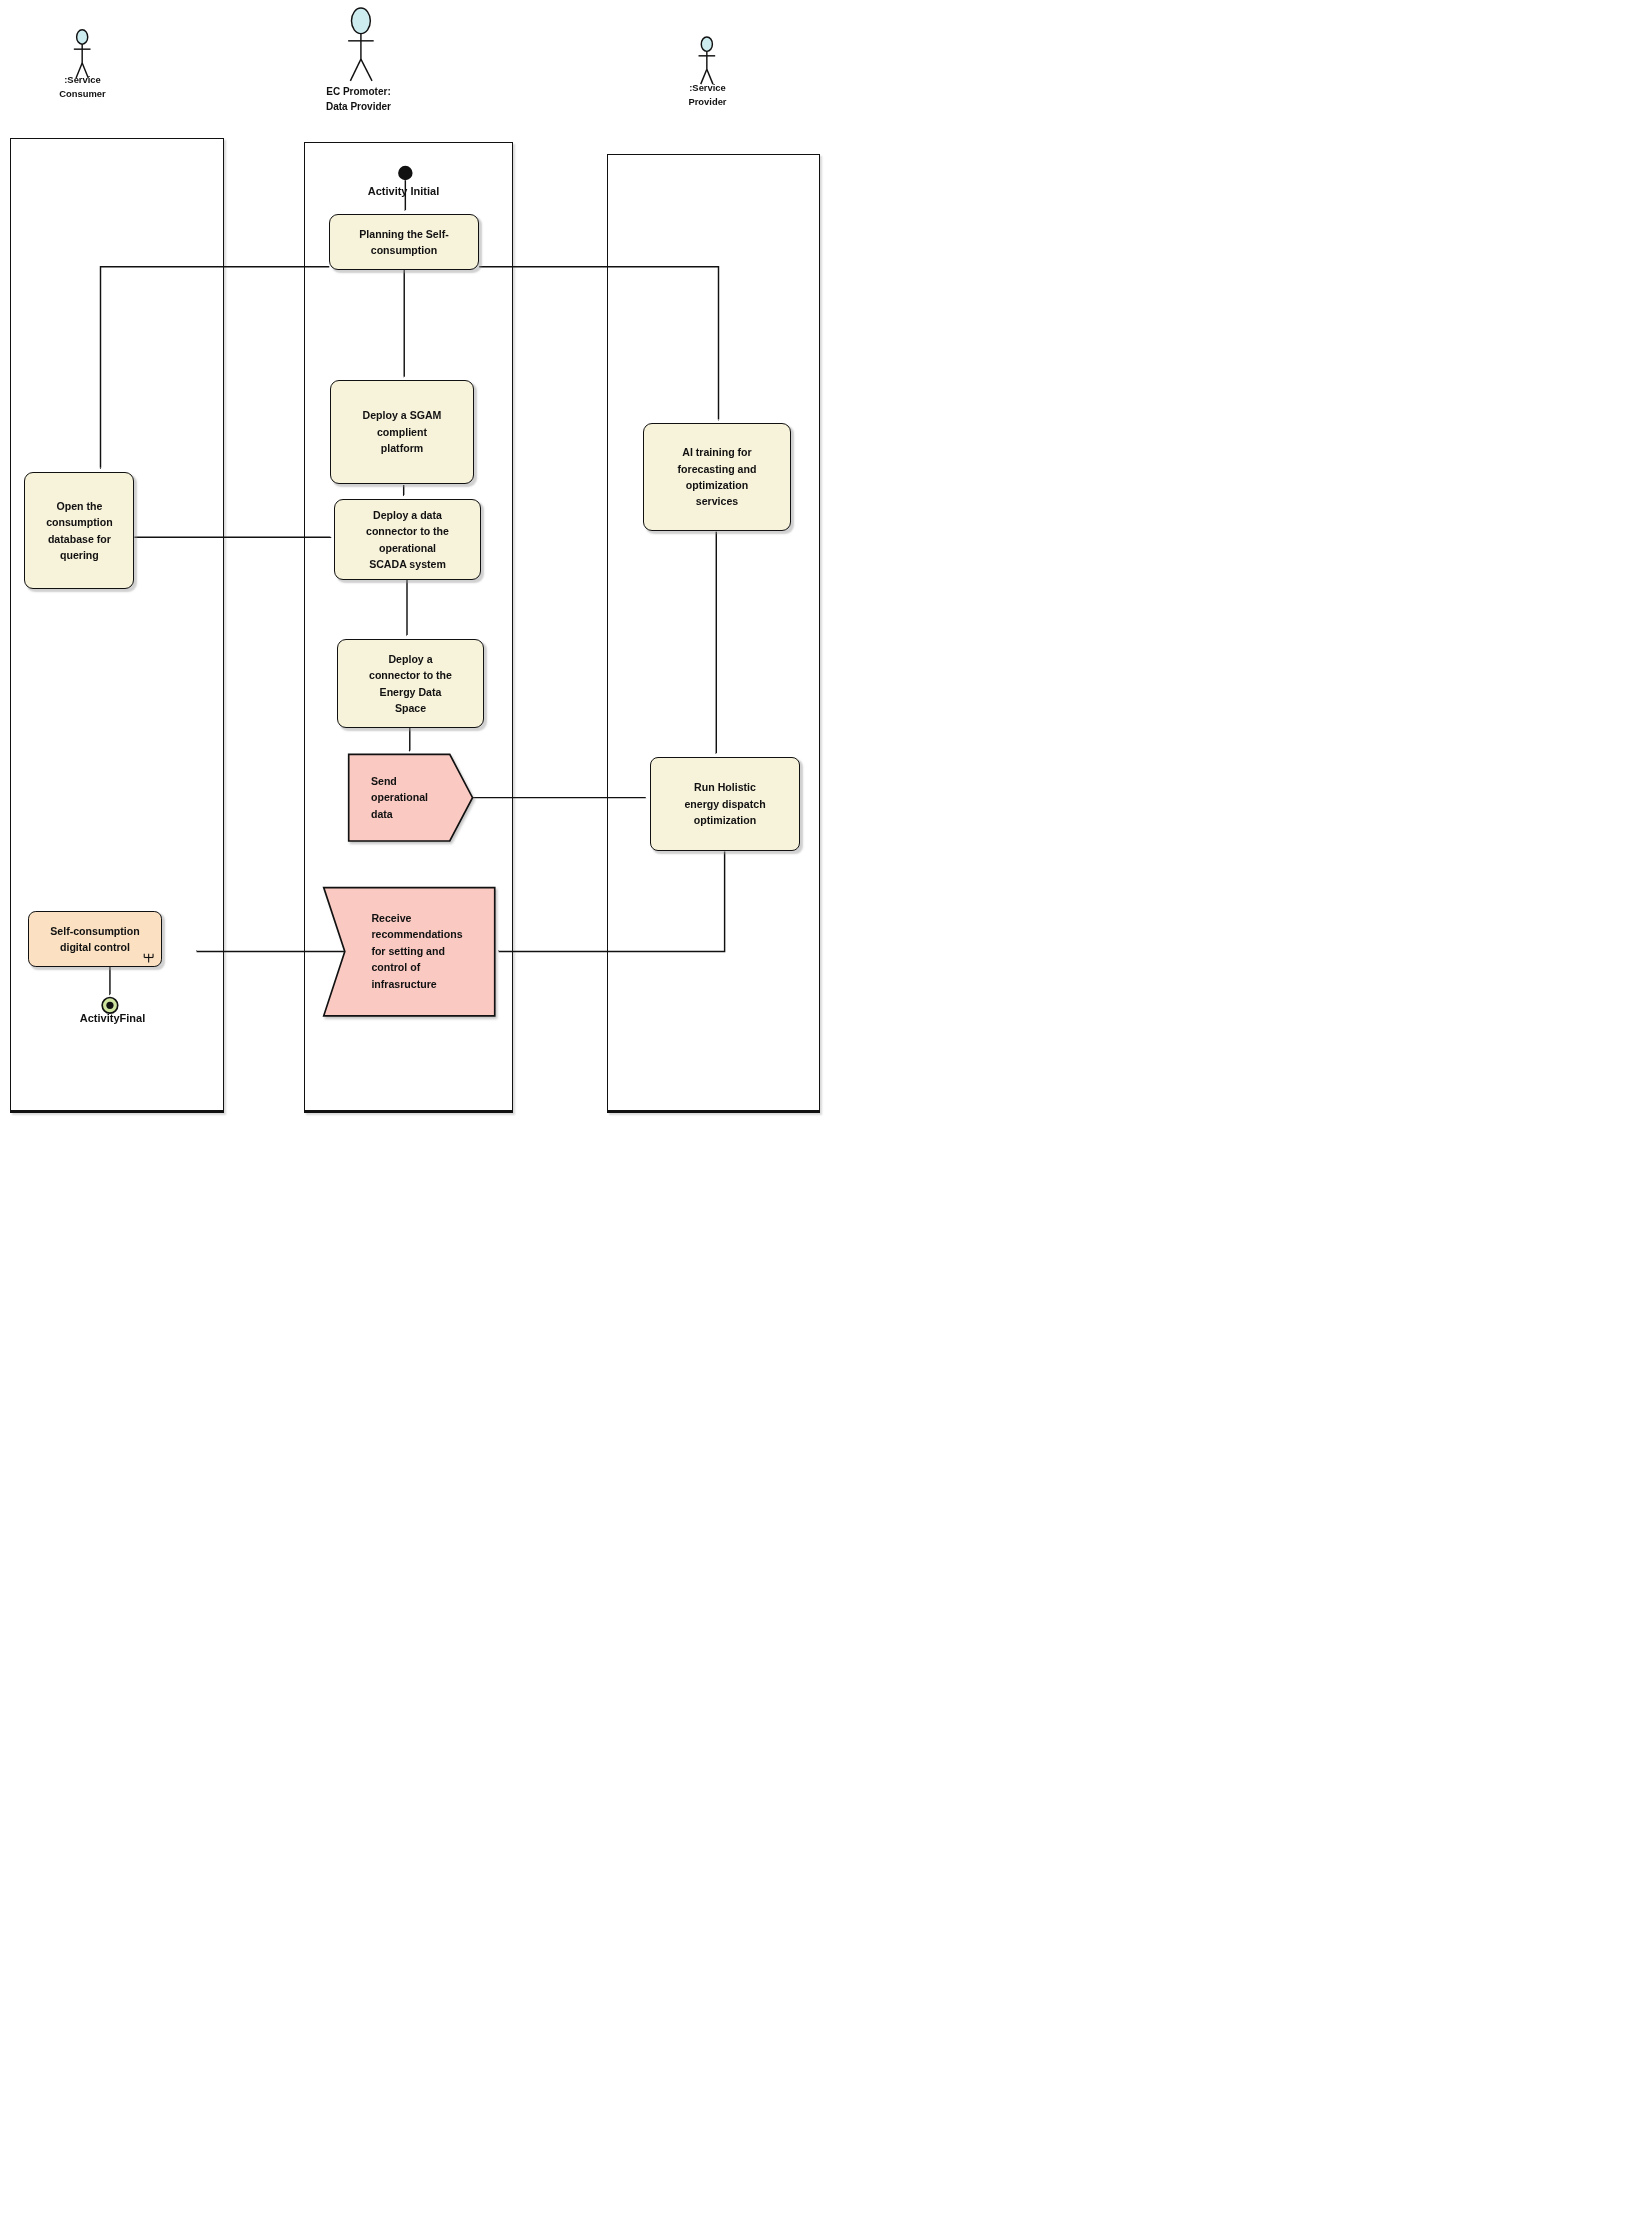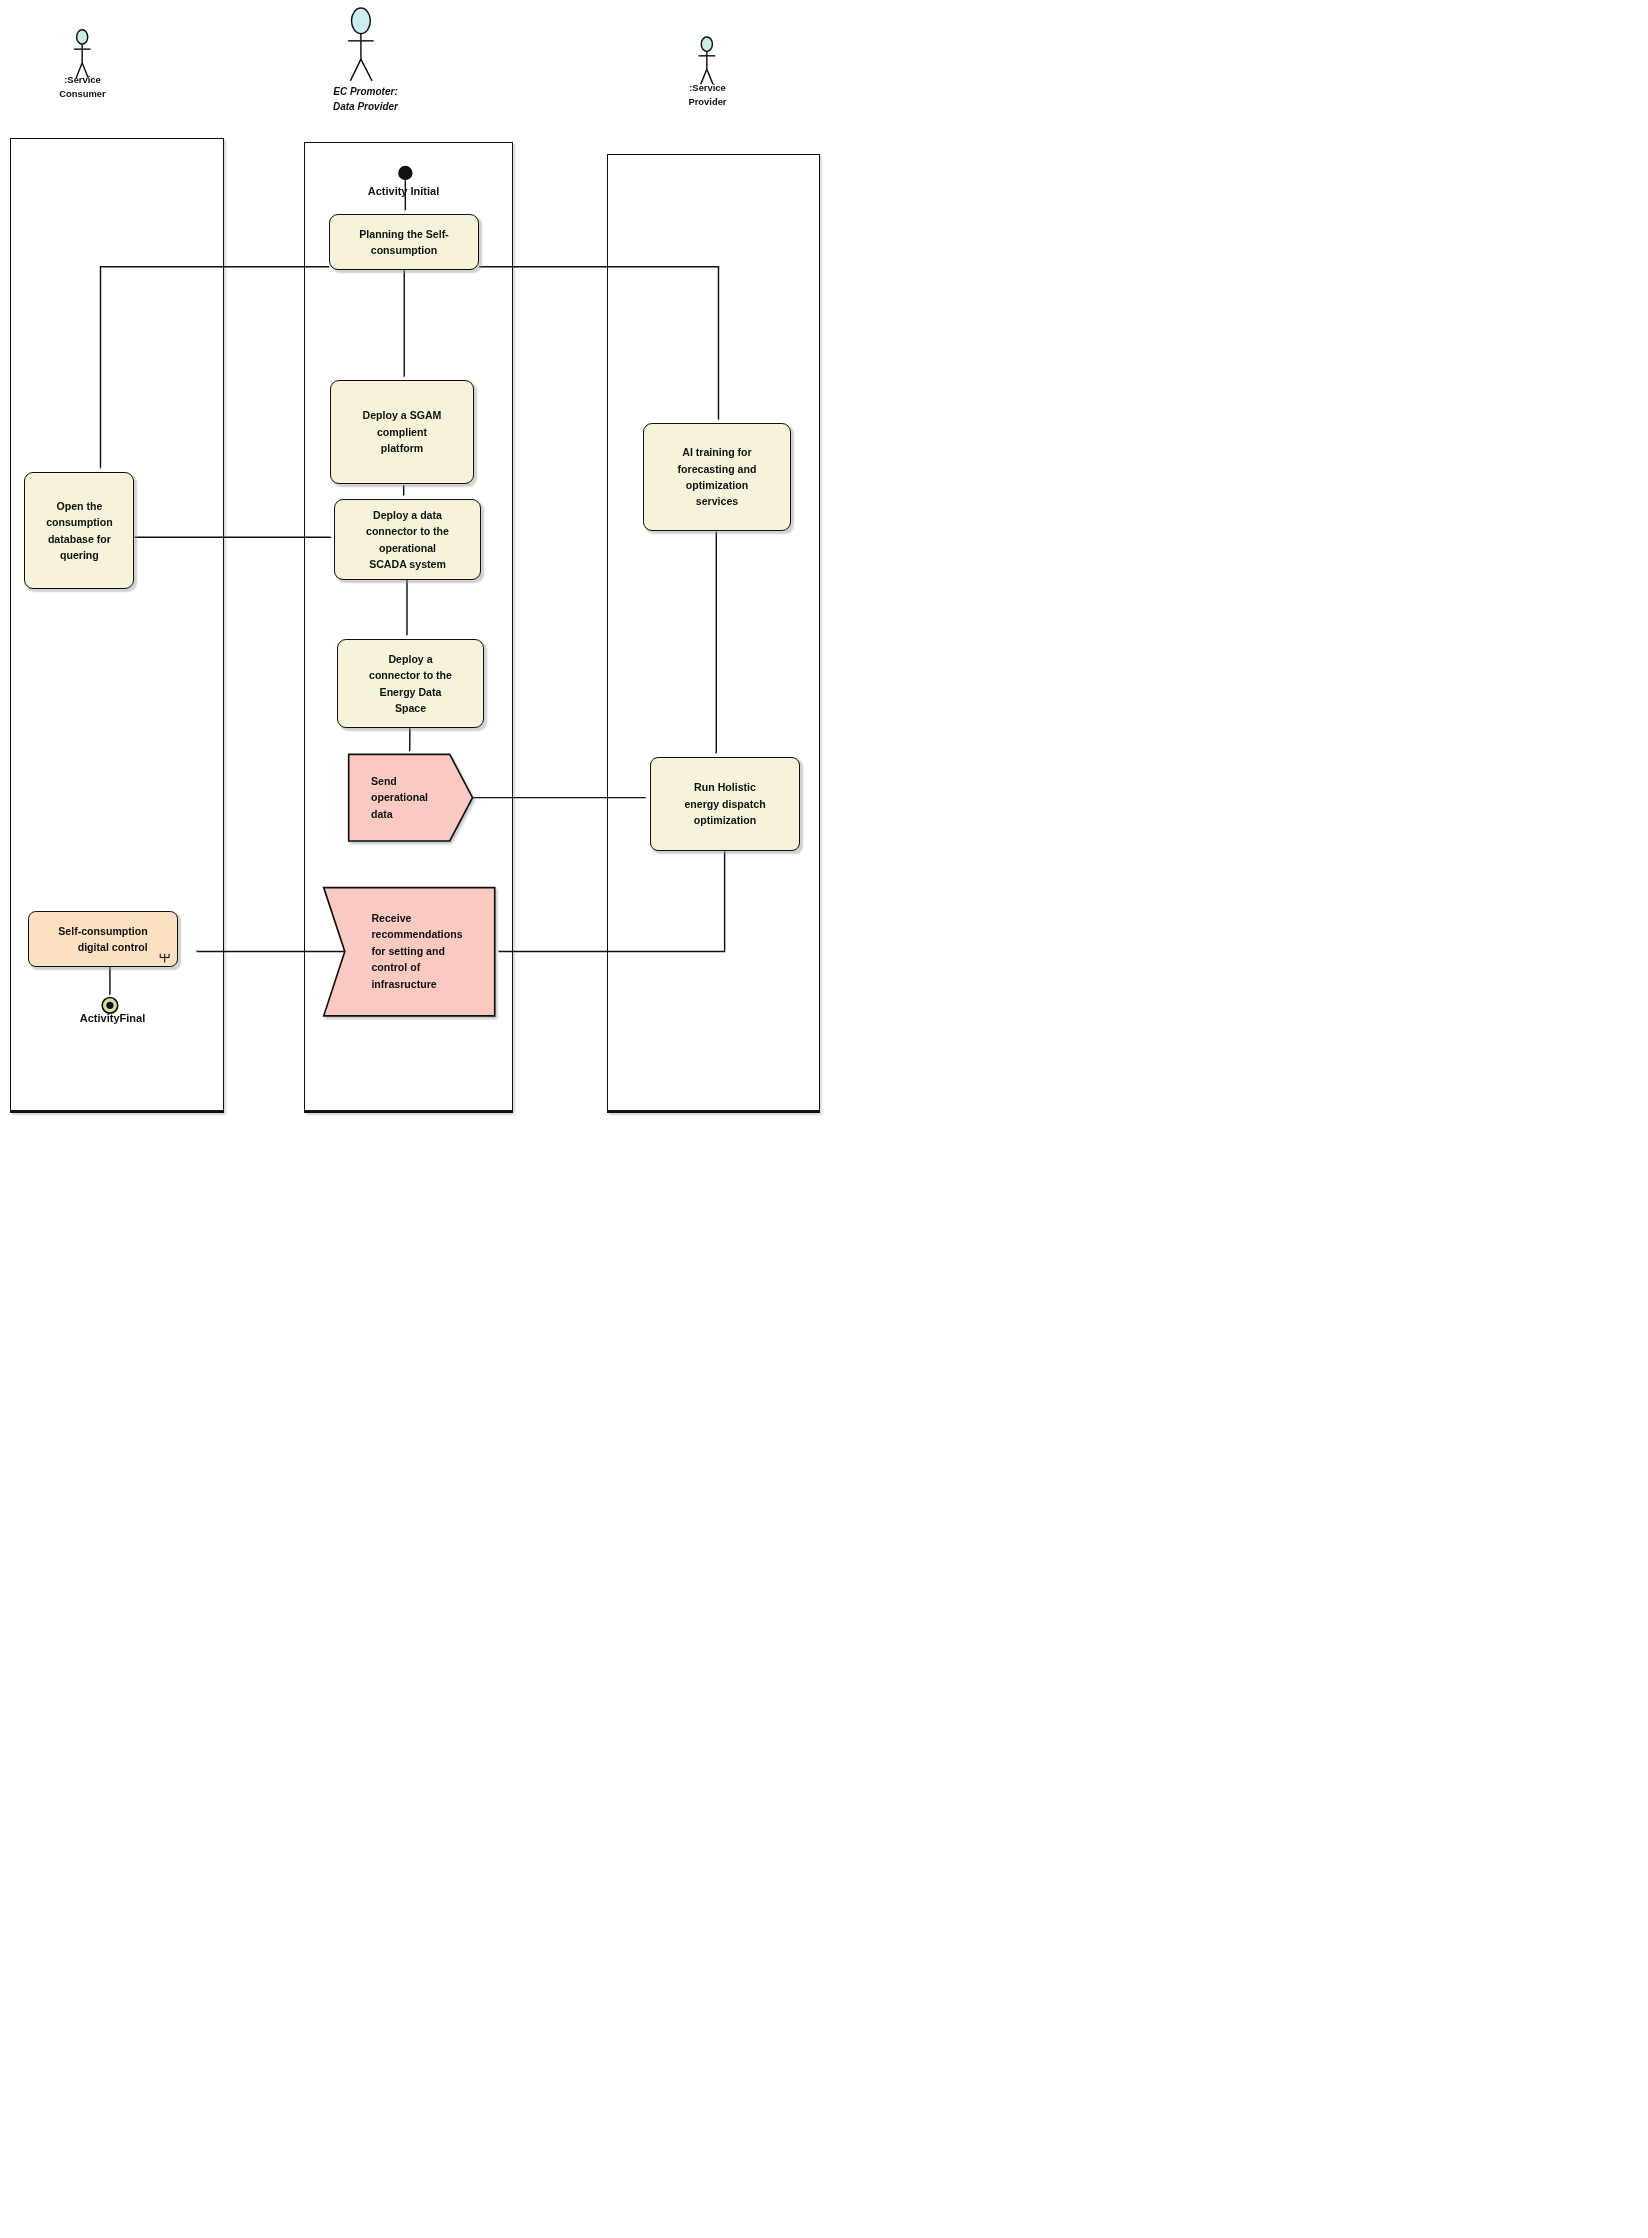--- a/index.html
+++ b/index.html
@@ -115,21 +115,21 @@
     <polygon class="shape" points="583,1598 891,1598 891,1829 583,1829 621,1713" fill="#f9c9c2" stroke="#111" stroke-width="3"></polygon>
 
     <g>
       <circle cx="198" cy="1810" r="14" fill="#cfe49f" stroke="#111" stroke-width="3"></circle>
       <circle cx="198" cy="1810" r="6.5" fill="#111"></circle>
     </g>
   </svg>
 
   <div class="label" style="left:38px;top:73px;width:89px;font-size:9.4px;">:Service
 Consumer</div>
-  <div class="label" style="left:307px;top:84px;width:117px;font-size:10px;font-style:italic;">EC Promoter:
+  <div class="label" style="left:300px;top:84px;width:117px;font-size:10px;">EC Promoter:
 Data Provider</div>
   <div class="label" style="left:663px;top:81px;width:89px;font-size:9.4px;">:Service
 Provider</div>
 
   <div class="label nodelabel" style="left:348px;top:183px;width:111px;">Activity Initial</div>
   <div class="label nodelabel" style="left:54px;top:1010px;width:117px;">ActivityFinal</div>
 
   <div class="action" style="left:329px;top:214px;width:150px;height:56px;">Planning the Self-
 consumption</div>
   <div class="action" style="left:330px;top:380px;width:144px;height:104px;">Deploy a SGAM
@@ -148,21 +148,21 @@
 database for
 quering</div>
   <div class="action" style="left:643px;top:423px;width:148px;height:108px;">AI training for
 forecasting and
 optimization
 services</div>
   <div class="action" style="left:650px;top:757px;width:150px;height:94px;border-radius:8px;">Run Holistic
 energy dispatch
 optimization</div>
 
-  <div class="action sub" style="left:28px;top:911px;width:150px;height:56px;text-align:right;">
+  <div class="action sub" style="left:28px;top:911px;width:134px;height:56px;">
     <span>Self-consumption
 digital control</span>
     <svg class="rake" width="13.3" height="11" viewBox="0 0 24 20">
       <g fill="none" stroke="#111" stroke-width="2">
         <line x1="12" y1="19" x2="12" y2="10"></line>
         <line x1="4" y1="10" x2="20" y2="10"></line>
         <line x1="4" y1="10" x2="4" y2="3"></line>
         <line x1="12" y1="10" x2="12" y2="3"></line>
         <line x1="20" y1="10" x2="20" y2="3"></line>
       </g>

